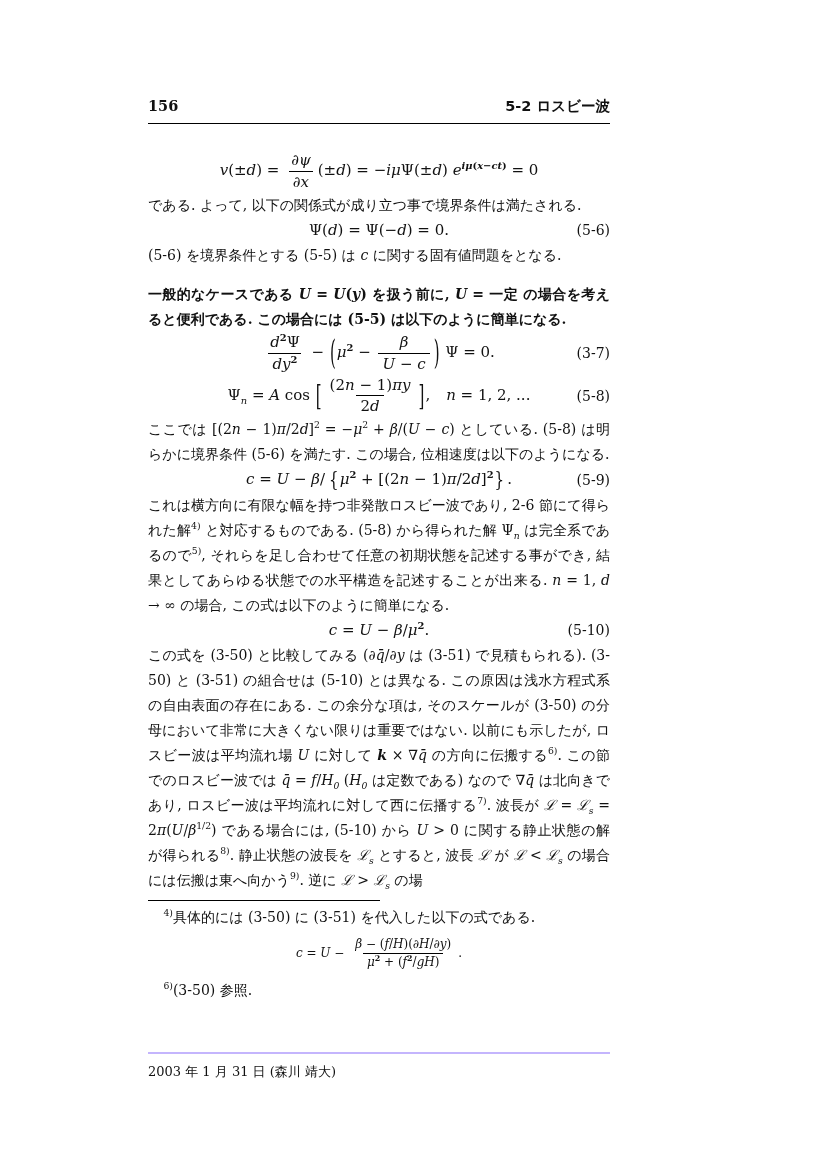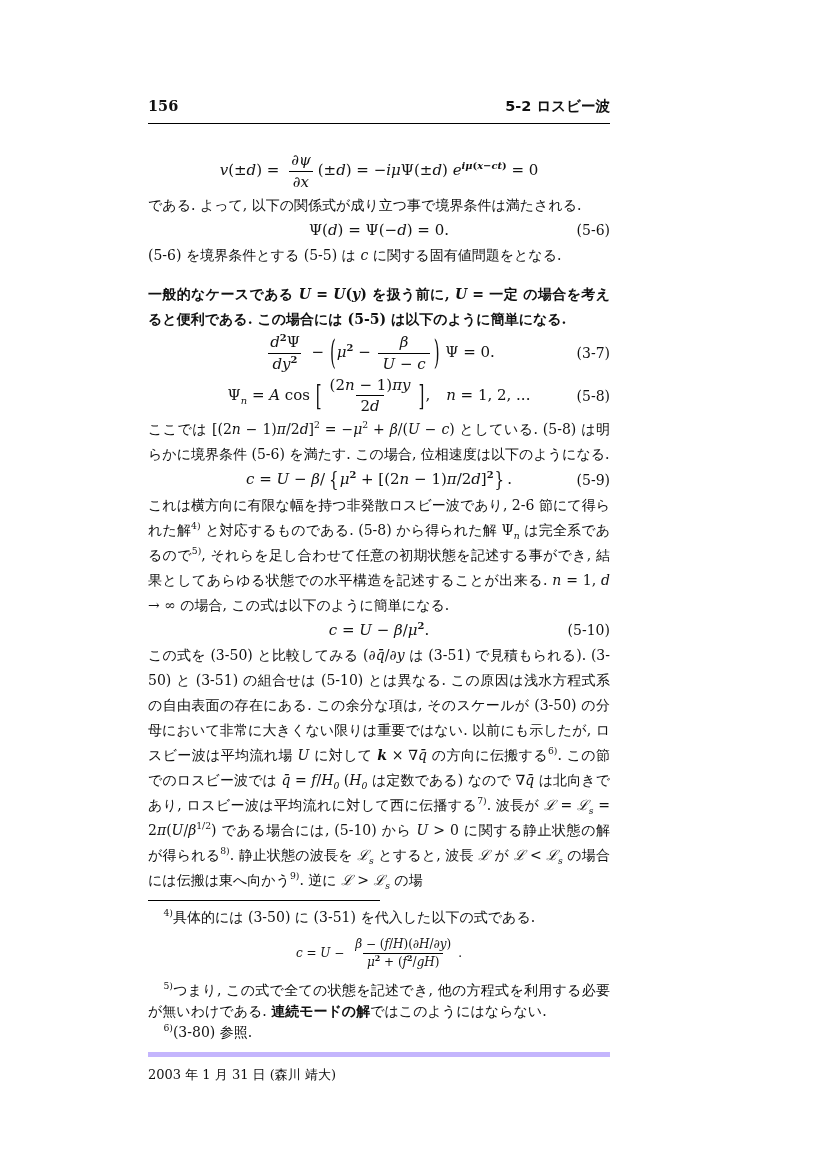--- a/index.html
+++ b/index.html
@@ -47,21 +47,21 @@
   }
   .fnum,.fden{display:block;padding:1px 4px;line-height:1.25;}
   .fden{border-top:1px solid #000;}
   .bigd{display:inline-block;vertical-align:middle;margin:0 1px;transform-origin:50% 50%;}
   
   .fn-rule{width:232px;border-top:1px solid #000;margin:7px 0 6px 0;}
   .fn{font-size:14px;line-height:1.5;text-align:justify;text-indent:1.1em;margin:0;}
   
   .footer{
     position:absolute;left:148px;right:84px;top:1052px;
-    border-top:5px solid #c4b5fd;padding-top:9px;font-size:13px;
+    border-top:2px solid #c4b5fd;padding-top:9px;font-size:13px;
   }
 </style>
 </head>
 <body>
 
 <div class="page">
   <div class="header">
     <span class="h-left">
       <span class="h-pagenum">156</span>
     </span>
@@ -111,20 +111,19 @@
       </div>
       <div class="para"><span class="seg-s">この式を (3-50) と比較してみる (</span><span class="seg-m">∂q̄</span><span class="seg-s">/</span><span class="seg-m">∂y</span><span class="seg-s"> は (3-51) で見積もられる). (3-50) と (3-51) の組合せは (5-10) とは異なる. この原因は浅水方程式系の自由表面の存在にある. この余分な項は, そのスケールが (3-50) の分母において非常に大きくない限りは重要ではない. 以前にも示したが, ロスビー波は平均流れ場 </span><span class="seg-m">U</span><span class="seg-s"> に対して </span><span class="seg-bm">k</span><span class="seg-s"> × ∇</span><span class="seg-m">q̄</span><span class="seg-s"> の方向に伝搬する</span><sup class="seg-sup">6)</sup><span class="seg-s">. この節でのロスビー波では </span><span class="seg-m">q̄</span><span class="seg-s"> = </span><span class="seg-m">f</span><span class="seg-s">/</span><span class="seg-m">H</span><sub class="seg-sub">0</sub><span class="seg-s"> (</span><span class="seg-m">H</span><sub class="seg-sub">0</sub><span class="seg-s"> は定数である) なので ∇</span><span class="seg-m">q̄</span><span class="seg-s"> は北向きであり, ロスビー波は平均流れに対して西に伝播する</span><sup class="seg-sup">7)</sup><span class="seg-s">. 波長が </span><span class="seg-m">ℒ</span><span class="seg-s"> = </span><span class="seg-m">ℒ</span><sub class="seg-sub">s</sub><span class="seg-s"> = 2</span><span class="seg-m">π</span><span class="seg-s">(</span><span class="seg-m">U</span><span class="seg-s">/</span><span class="seg-m">β</span><sup class="seg-sup">1/2</sup><span class="seg-s">) である場合には, (5-10) から </span><span class="seg-m">U</span><span class="seg-s"> &gt; 0 に関する静止状態の解が得られる</span><sup class="seg-sup">8)</sup><span class="seg-s">. 静止状態の波長を </span><span class="seg-m">ℒ</span><sub class="seg-sub">s</sub><span class="seg-s"> とすると, 波長 </span><span class="seg-m">ℒ</span><span class="seg-s"> が </span><span class="seg-m">ℒ</span><span class="seg-s"> &lt; </span><span class="seg-m">ℒ</span><sub class="seg-sub">s</sub><span class="seg-s"> の場合には伝搬は東へ向かう</span><sup class="seg-sup">9)</sup><span class="seg-s">. 逆に </span><span class="seg-m">ℒ</span><span class="seg-s"> &gt; </span><span class="seg-m">ℒ</span><sub class="seg-sub">s</sub><span class="seg-s"> の場</span></div>
       <div class="fn-rule"></div>
       <div class="fn"><sup class="seg-sup">4)</sup><span class="seg-s">具体的には (3-50) に (3-51) を代入した以下の式である.</span></div>
       <div class="eq fneq">
         <span class="eq-body"><span class="mi">c</span><span class="mr"> = </span><span class="mi">U</span><span class="mr"> − </span><span class="frac">
             <span class="fnum"><span class="mi">β</span><span class="mr"> − (</span><span class="mi">f</span><span class="mr">/</span><span class="mi">H</span><span class="mr">)(</span><span class="mi">∂H</span><span class="mr">/</span><span class="mi">∂y</span><span class="mr">)</span></span>
             <span class="fden"><span class="mi">μ</span><sup><span class="mr">2</span></sup><span class="mr"> + (</span><span class="mi">f</span><sup><span class="mr">2</span></sup><span class="mr">/</span><span class="mi">gH</span><span class="mr">)</span></span>
           </span><span class="mr">.</span></span>
       </div>
-      <div class="fn"><sup class="seg-sup">5)</sup><span class="seg-s">つまり, この式で全ての状態を記述でき, 他の方程式を利用する必要が無いわけである. </span><span class="seg-b">連続モードの解</span><span class="seg-s">ではこのようにはならない.</span></div>
-      <div class="fn"><sup class="seg-sup">6)</sup><span class="seg-s">(3-80) 参照.</span></div>
+      <div class="fn"><sup class="seg-sup">6)</sup><span class="seg-s">(3-50) 参照.</span></div>
     </div>
 
   <div class="footer">
     <span>2003 年 1 月 31 日 (森川 靖大)</span>
   </div>
 </div>
 
 </body></html>

